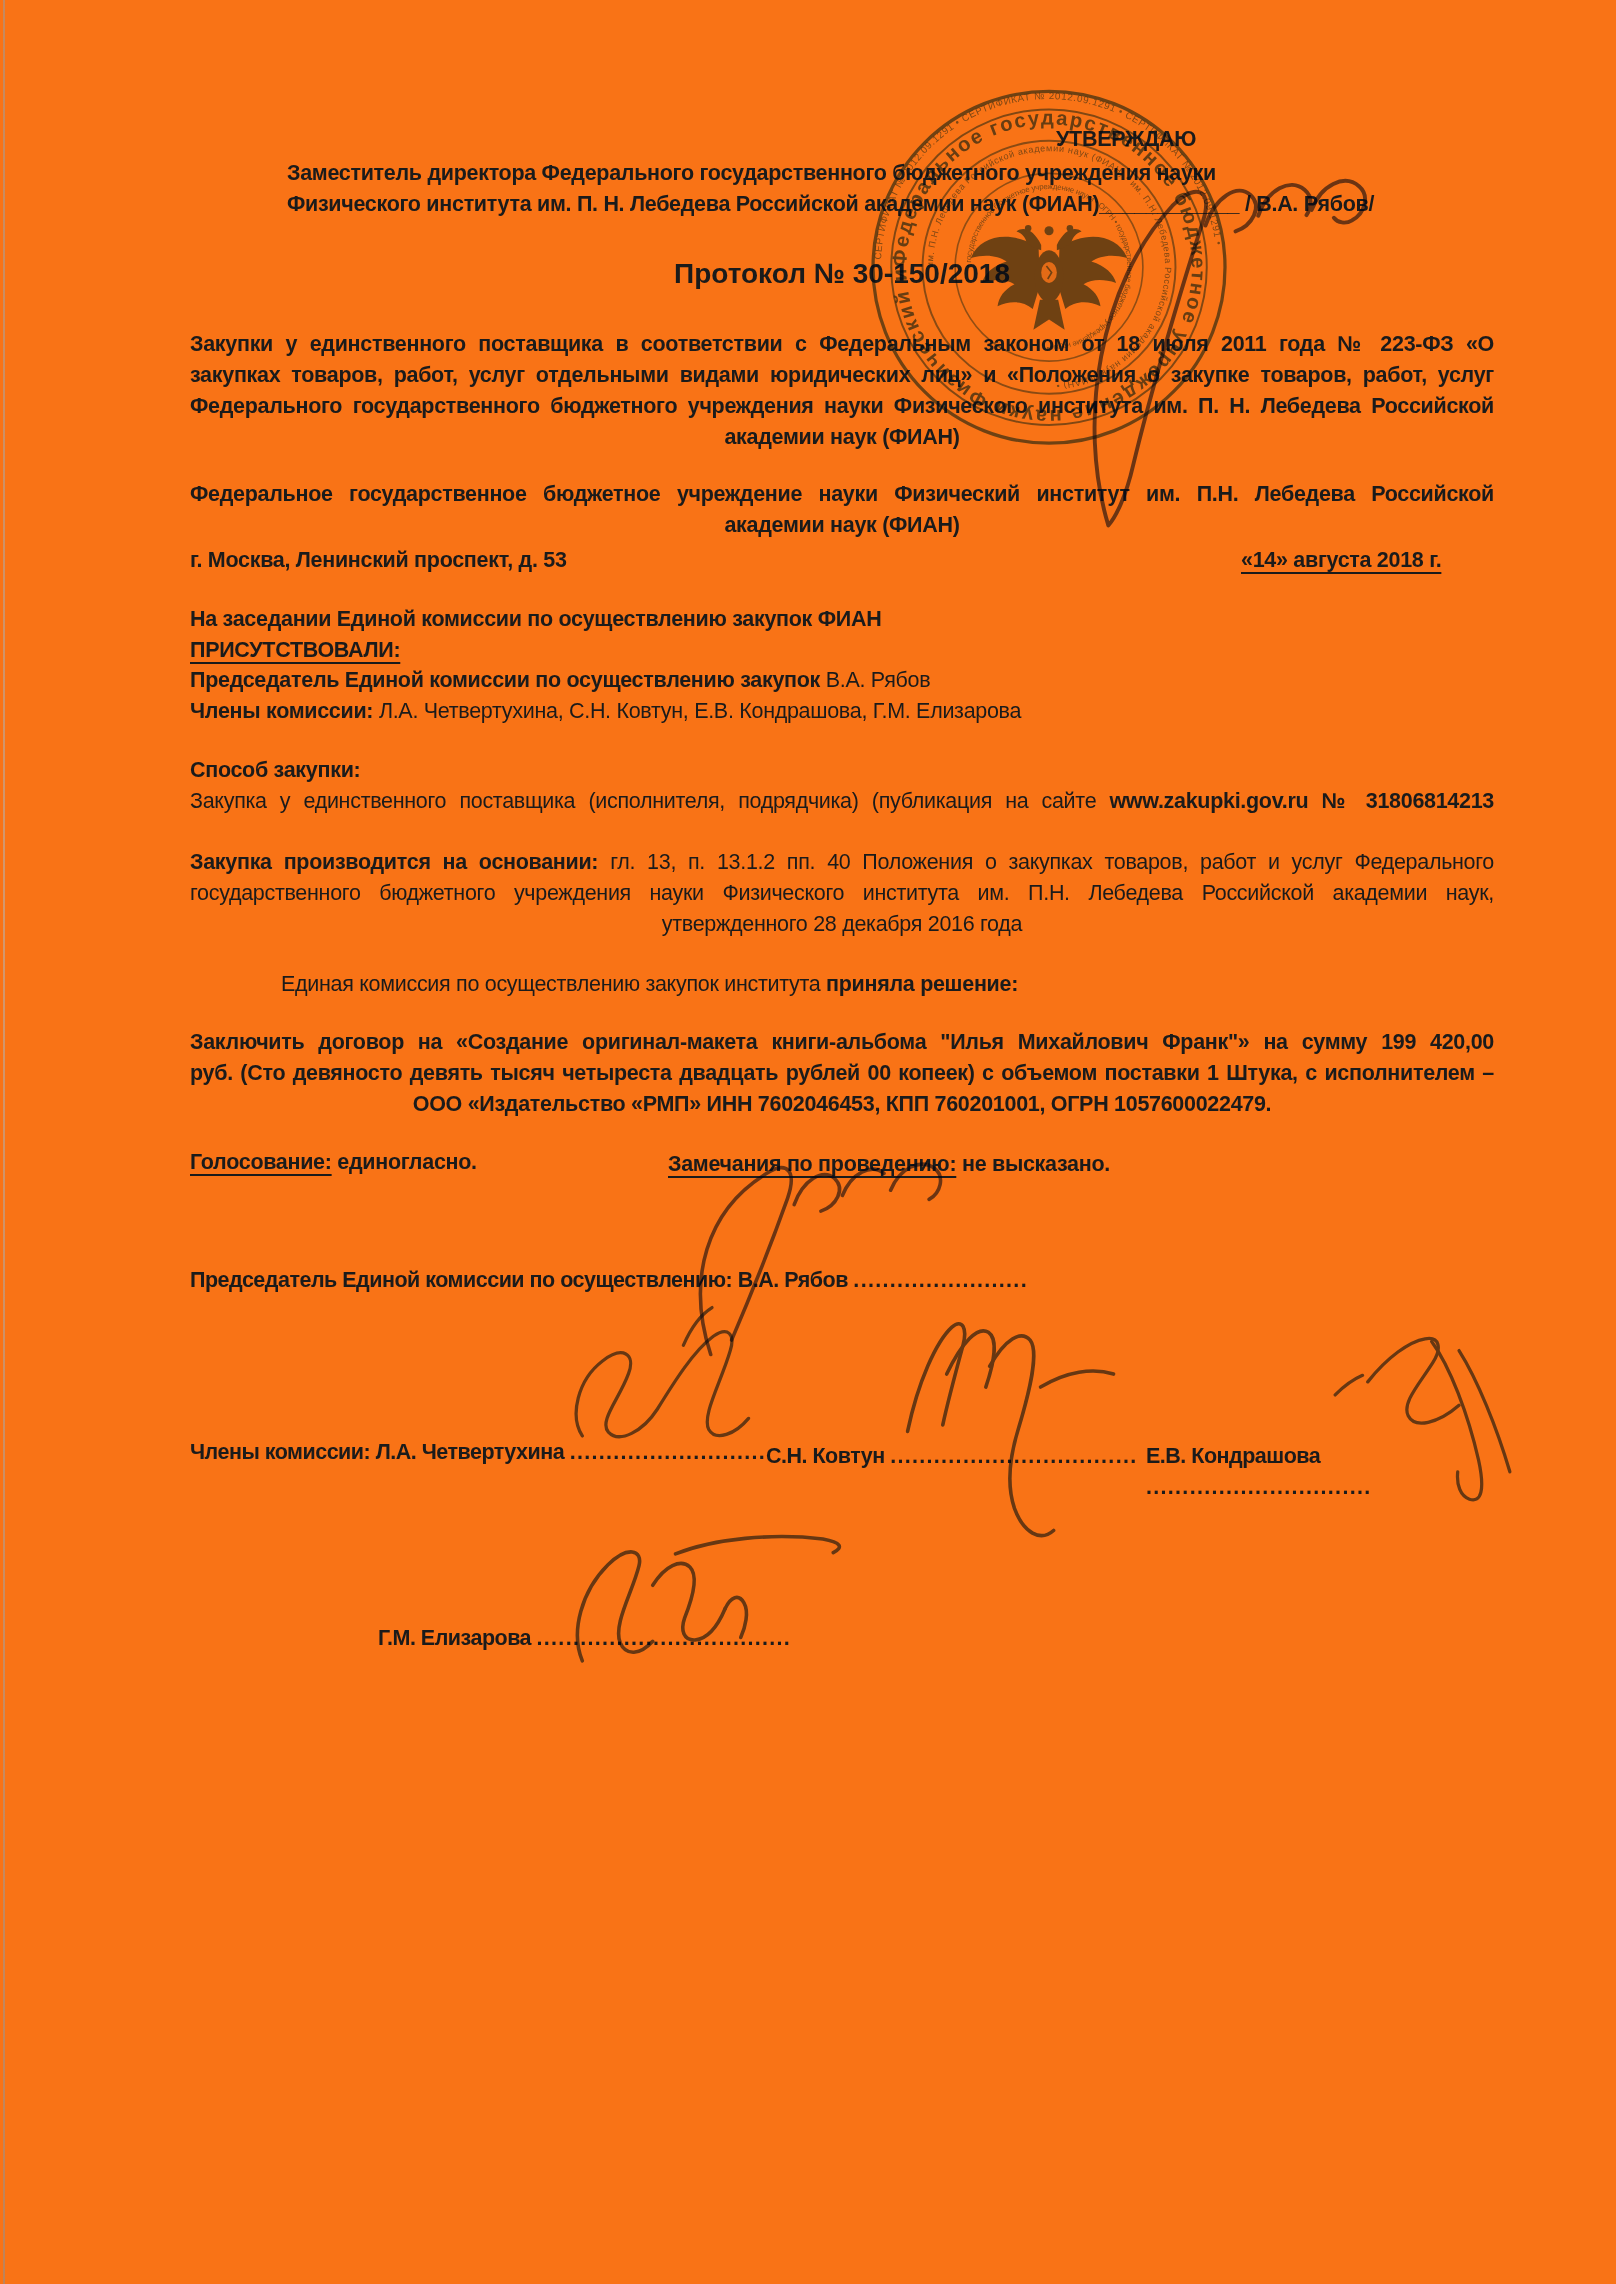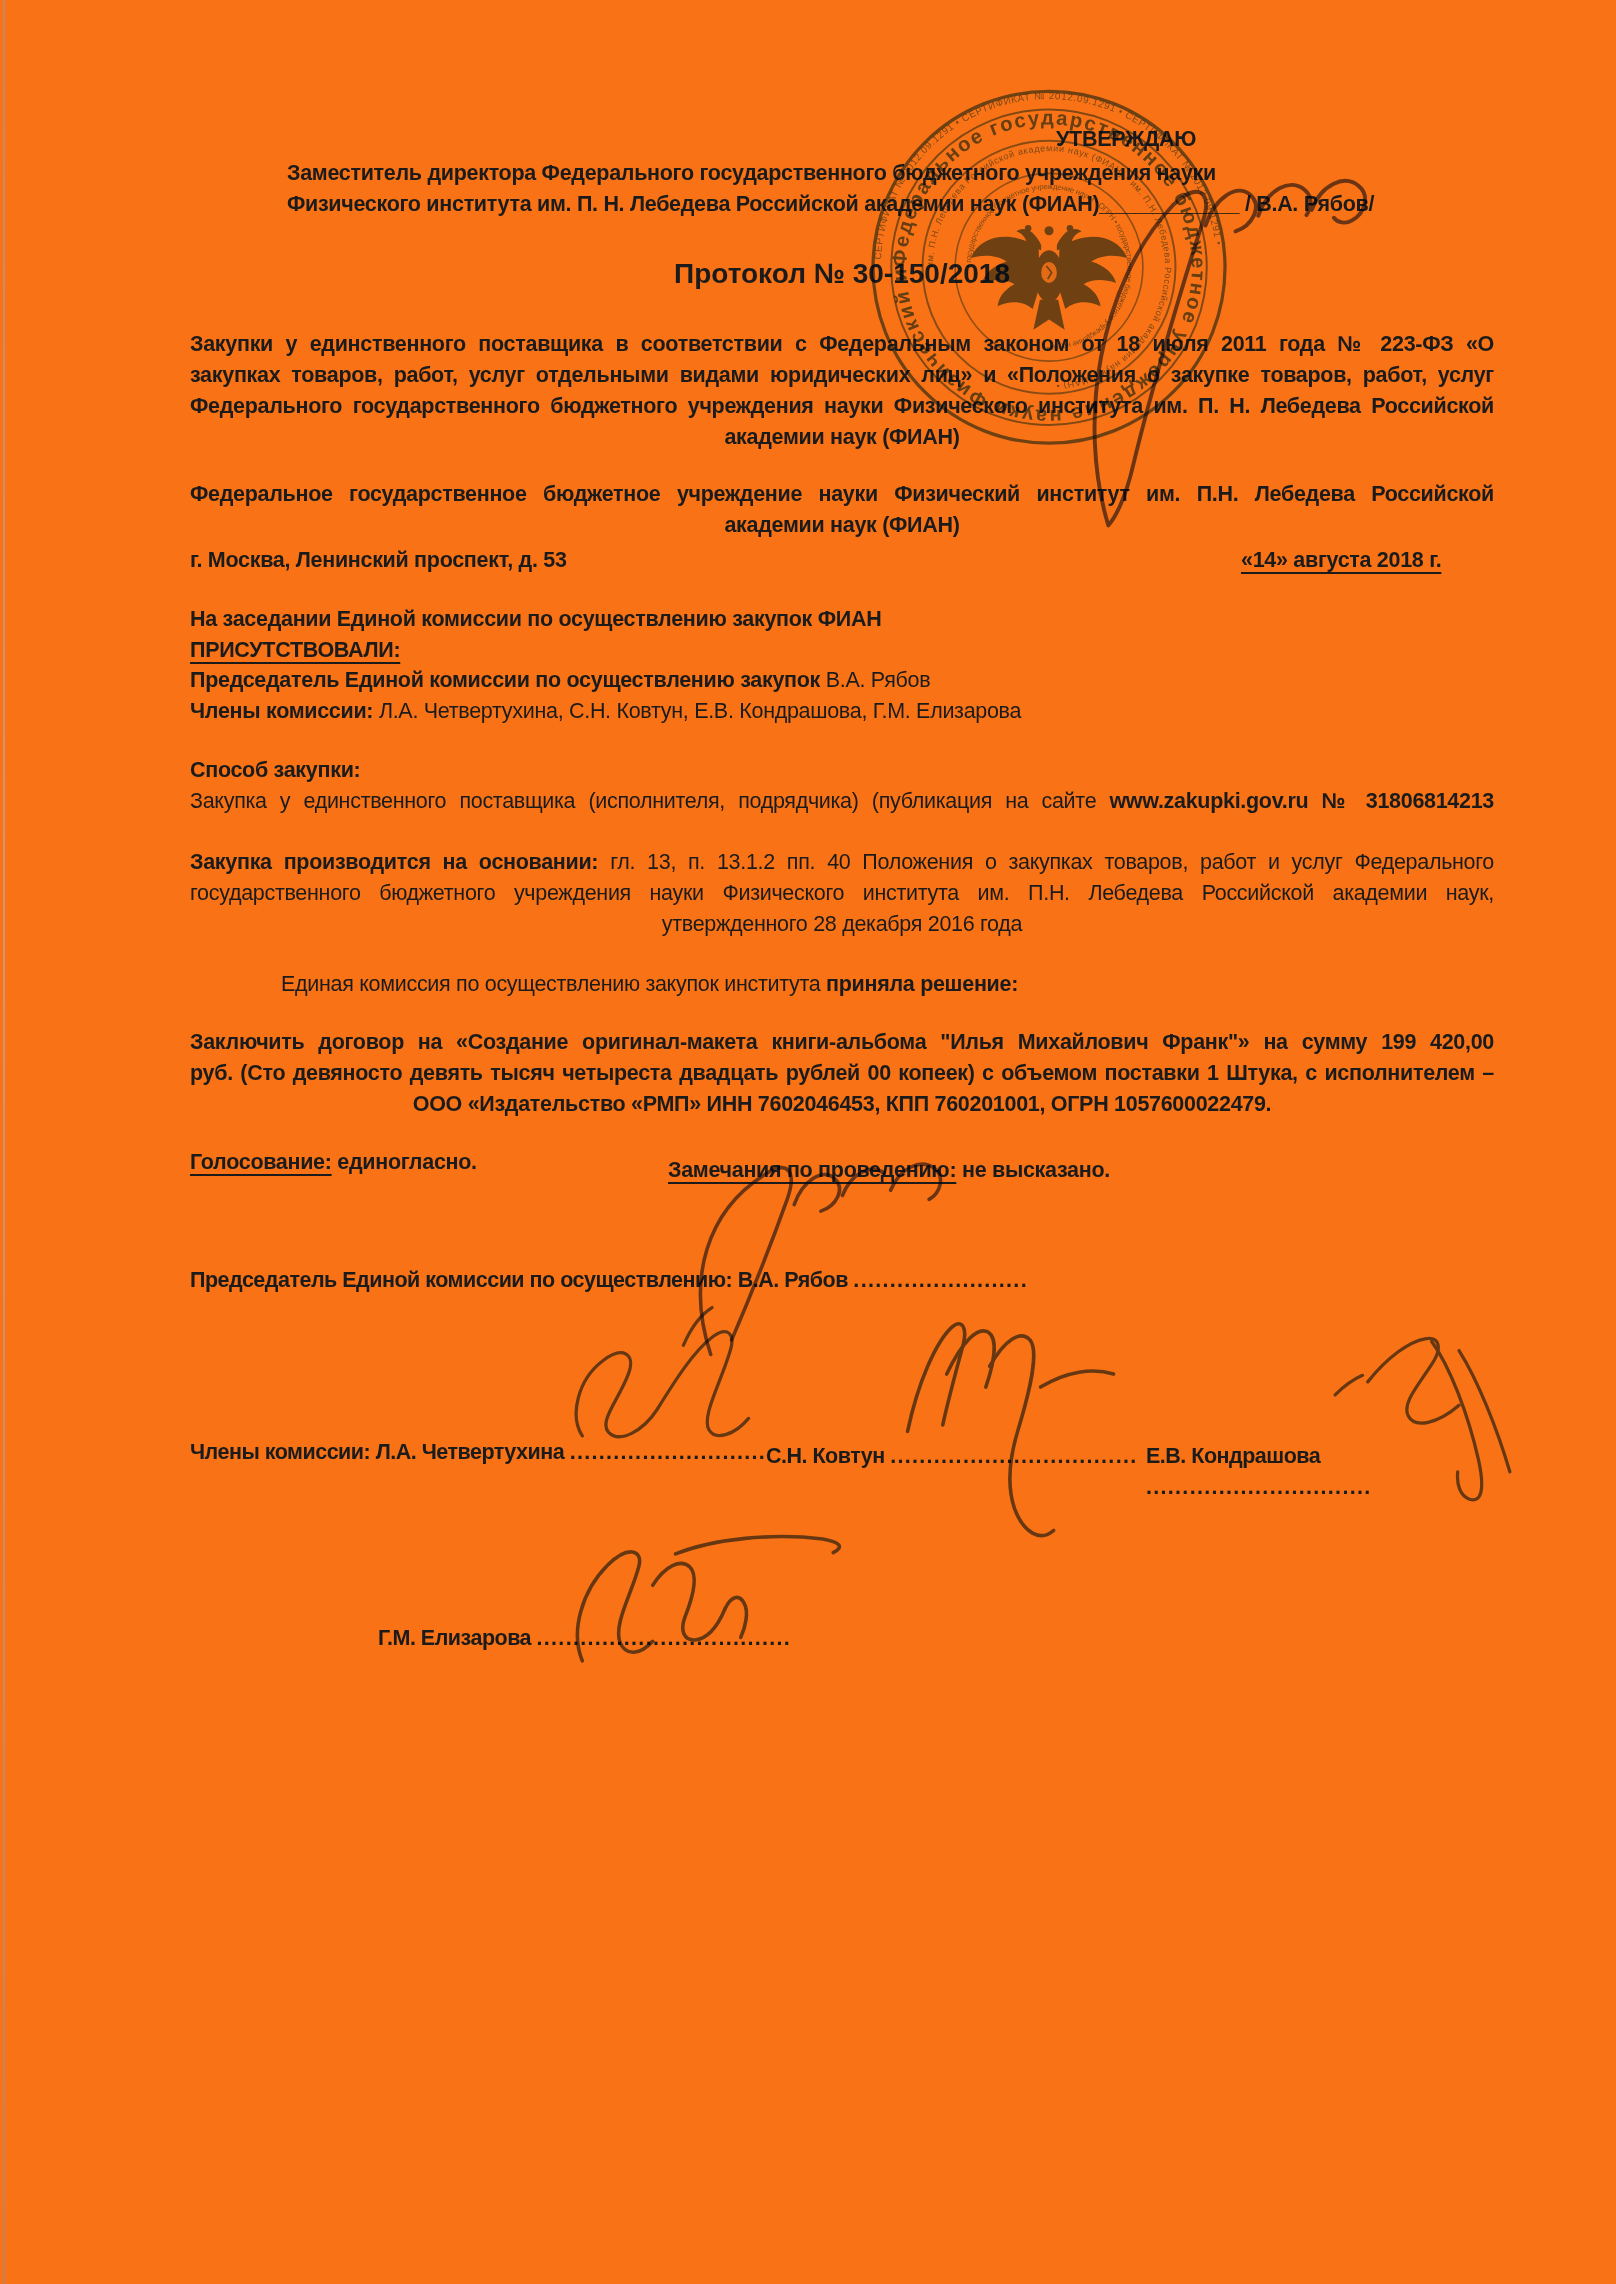--- a/index.html
+++ b/index.html
@@ -76,21 +76,21 @@
   <div class="abs row t33" style="top:941px;padding-left:91px;width:1212px;"><span>Единая комиссия по осуществлению закупок института </span><span class="b">приняла решение:</span></div>
 
   <div class="abs row t33 b" style="top:999px;">
     <div class="jline">  Заключить договор на «Создание оригинал-макета книги-альбома "Илья Михайлович Франк"» на сумму 199 420,00</div>
     <div class="jline">руб. (Сто девяносто девять тысяч четыреста двадцать рублей 00 копеек) с объемом поставки 1 Штука, с исполнителем –</div>
     <div class="lline">ООО «Издательство «РМП» ИНН 7602046453, КПП 760201001, ОГРН 1057600022479.</div>
   </div>
 
   <div class="abs row t33" style="top:1119px;">
     <span class="b u">Голосование:</span><span class="b"> единогласно.</span>
-    <span class="abs" style="left:478px;top:8px;"><span class="b u">Замечания по проведению:</span><span class="b">  не высказано.</span></span>
+    <span class="abs" style="left:478px;top:2px;"><span class="b u">Замечания по проведению:</span><span class="b">  не высказано.</span></span>
   </div>
 
   <div class="abs row t33 b sigrow" style="top:1237px;"><span>Председатель Единой комиссии по осуществлению: В.А. Рябов </span><span class="dots">........................</span></div>
 
   <div class="abs row t33 b sigrow" style="top:1409px;">
     <span><span>Члены комиссии: Л.А. Четвертухина </span><span class="dots">...........................</span></span>
     <span class="abs" style="left:576px;top:3.9px;"><span>С.Н. Ковтун </span><span class="dots">..................................</span></span>
     <span class="abs" style="left:956px;top:3.9px;"><span>Е.В. Кондрашова </span><span class="dots">...............................</span></span>
   </div>
 

